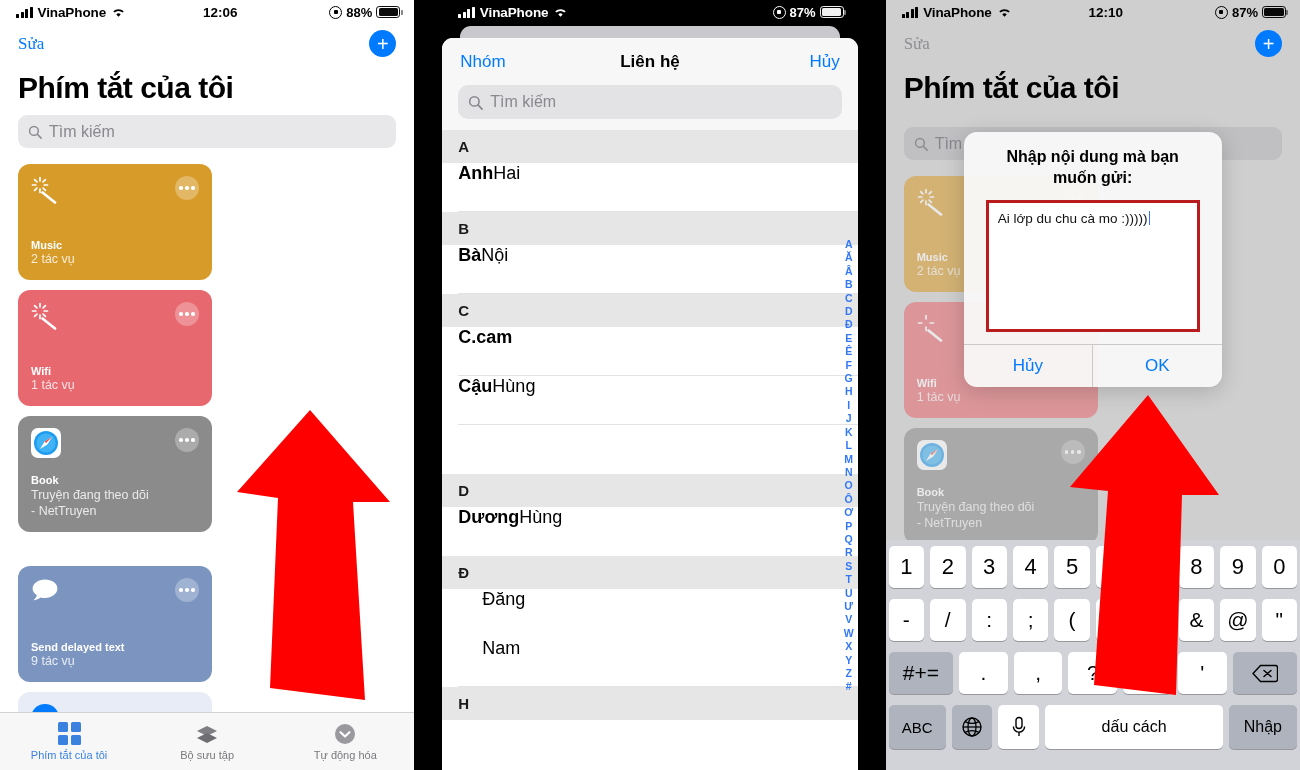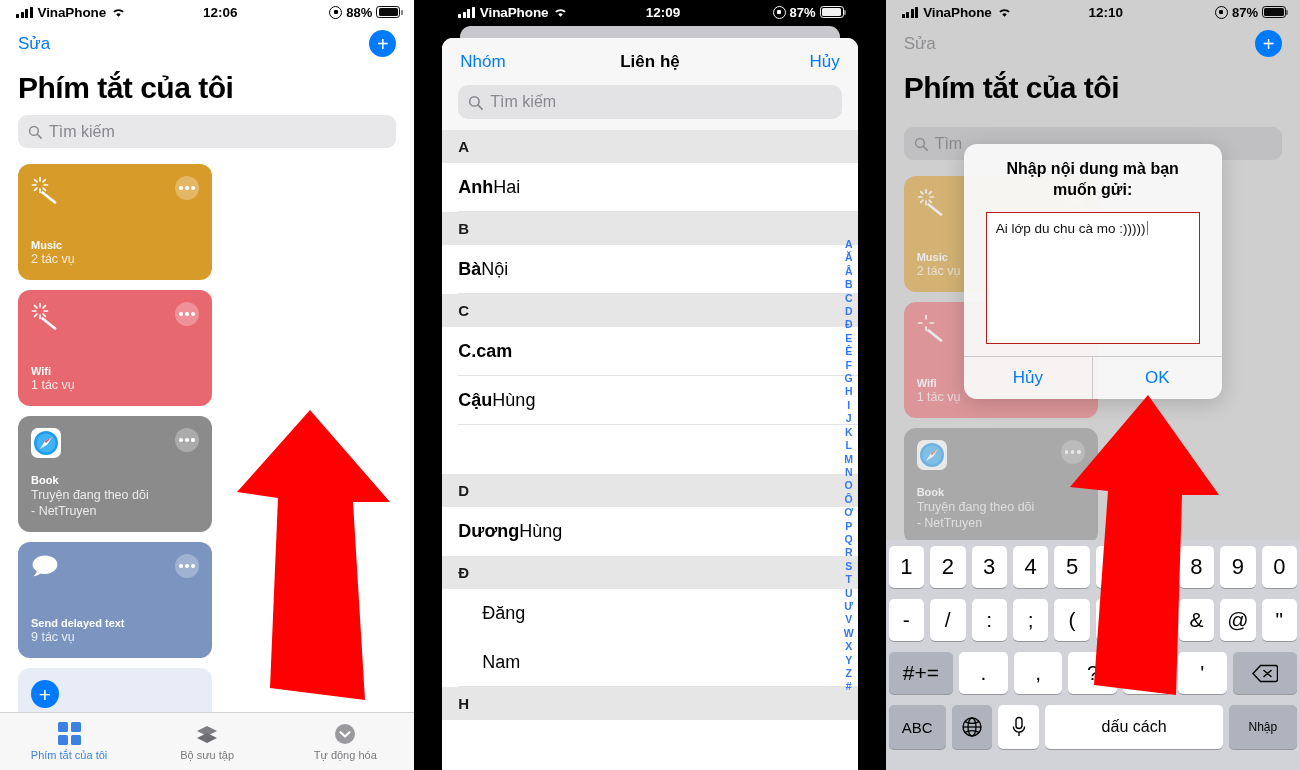--- a/index.html
+++ b/index.html
@@ -44,21 +44,21 @@
   .batt i { position:absolute; left:1.4px; top:1.4px; bottom:1.4px; right:1.4px;
             background: currentColor; border-radius:1.6px; display:block;}
   .lockicon { width:13px; height:13px; border:1.4px solid currentColor; border-radius:50%;
               position:relative; }
   .lockicon::after{content:"";position:absolute;left:50%;top:50%;width:4px;height:4px;
               margin:-2px 0 0 -2px;background:currentColor;border-radius:1px;}
 
   
   .nav1 { display:flex; align-items:center; justify-content:space-between;
           padding: 6px 18px 2px 18px; }
-  .nav-edit { color:#007aff; font-size:17px; }
+  .nav-edit { color:#007aff; font-size:17px;font-family:Liberation Serif, serif; }
   .plus-btn { width:27px; height:27px; border-radius:50%; background:#007aff;
               color:#fff; display:flex; align-items:center; justify-content:center;
               font-size:20px; line-height:1; font-weight:400; }
   .bigtitle { font-size:30px; font-weight:bold; letter-spacing:-.5px;
               padding: 12px 18px 10px 18px; color:#000; }
   .searchbar { margin: 0 18px; height:33px; border-radius:9px; background:#e8e8ea;
                display:flex; align-items:center; gap:7px; padding:0 10px; color:#8c8c91;}
   .searchbar .mag { width:14px; height:14px; flex:none; }
   .searchbar span { font-size:16px; color:#88888d; }
 
@@ -71,21 +71,21 @@
   .chat { width:28px; height:24px; }
   .dots { width:24px; height:24px; border-radius:50%;
           background:rgba(255,255,255,.28); display:flex; align-items:center;
           justify-content:center; gap:2.5px;}
   .dots i { width:3.6px; height:3.6px; border-radius:50%; background:#fff; display:block;}
   .card-name { font-size:11px; font-weight:bold; line-height:1.15; }
   .card-sub { font-size:12.5px; opacity:.82; line-height:1.25; margin-top:1px;}
   .c-music { background:#d79b2a; }
   .c-wifi  { background:#e8686f; }
   .c-book  { background:#8b8b8b; }
-  .c-send  { background:#7b95c0; }
+  .c-send  { background:#7b95c0;margin-top:24px; }
   .safari { width:30px; height:30px; border-radius:7px; background:#fff;
             display:flex;align-items:center;justify-content:center;}
   .safari svg{width:26px;height:26px;}
   .card-create { background:#e7ecf7; color:#007aff; }
   .create-plus { width:28px; height:28px; border-radius:50%; background:#007aff;
                  color:#fff; display:flex;align-items:center;justify-content:center;
                  font-size:21px;line-height:1;}
   .create-label{font-size:16px;font-weight:500;color:#007aff;}
 
   .tabbar { position:absolute; left:0; right:0; bottom:0; height:58px;
@@ -107,48 +107,48 @@
                padding:0 18px; background:#f7f7f8; }
   .sheet-nav a { color:#007aff; font-size:17px; }
   .sheet-nav .t { font-size:17px; font-weight:bold; color:#000;
                   position:absolute; left:0; right:0; text-align:center; }
   .sheet-search { padding:0 16px 11px 16px; background:#f7f7f8; }
   .sheet-search .inner { height:34px; border-radius:10px; background:#e3e3e6;
                          display:flex; align-items:center; gap:7px; padding:0 10px;}
   .sheet-search span { font-size:16px; color:#88888d;}
   .sec-head { background:#e6e6e7; height:33px; display:flex; align-items:center;
               padding:0 16px; font-size:15px; font-weight:bold; color:#1a1a1a; }
-  .row { height:49px; display:flex; align-items:center; padding:0 16px;
+  .row { height:49px; display:flex; padding:0 16px;
          font-size:18px; color:#000; position:relative; background:#fff;}
   .row::after { content:""; position:absolute; left:16px; right:0; bottom:0;
                 height:1px; background:#e3e3e5; }
   .row.noline::after{display:none;}
   .row b { font-weight:bold; }
   .row .light { font-weight:400; }
   .row.indent { padding-left:40px; }
   .row.ghost { color:#dcdcdc; }
   .alpha-index { position:absolute; right:4px; top:200px; display:flex;
                  flex-direction:column; align-items:center; z-index:20;
                  font-size:10.5px; line-height:13.4px; color:#3478f6; font-weight:600;}
   .p3 .nav-edit { color:#8e8e93; }
   .p3 .searchbar { background:#c0c0c3;margin-top:12px; }
   .p3 .card { opacity:.55; }
   .p3 .c-send { background:#2f4566; opacity:1; }
   .stopbtn { width:26px;height:26px;border-radius:50%;border:1.6px solid rgba(255,255,255,.65);
              display:flex;align-items:center;justify-content:center;}
   .stopbtn i{width:9px;height:9px;background:#fff;border-radius:1.5px;display:block;}
   .p3 .card-create{background:#c4c4c8;}
 
-  .alert { position:absolute; left:78px; top:144px; width:258px;
+  .alert { position:absolute; left:78px; top:132px; width:258px;
            background:rgba(249,249,249,.94); border-radius:13px; overflow:hidden;
            z-index:30; box-shadow:0 4px 22px rgba(0,0,0,.18); }
   .alert-title { text-align:center; font-size:16px; font-weight:bold; color:#000;
                  padding:15px 22px 11px 22px; line-height:1.3; }
   .alert-field { margin:0 22px 12px 22px; height:132px; background:#fff;
-                 border:1px solid #b91c1c; position:relative; }
+                 border:3px solid #b91c1c; position:relative; }
   .alert-field .val { font-size:13.5px; color:#111; padding:8px 9px; }
   .caret { display:inline-block; width:1.4px; height:14px; background:#3478f6;
            vertical-align:-2px; margin-left:1px;}
   .alert-btns { display:flex; border-top:1px solid #c9c9cb; }
   .alert-btns div { flex:1; text-align:center; padding:11px 0; font-size:17px;
                     color:#007aff; }
   .alert-btns div:first-child{border-right:1px solid #c9c9cb;}
 
   .keyboard { position:absolute; left:0; right:0; bottom:0; height:230px;
               background:#d1d3d9; padding:6px 3px 4px 3px; z-index:25; }
@@ -157,21 +157,21 @@
          display:flex; align-items:center; justify-content:center;
          font-size:22px; color:#000; box-shadow:0 1px 0 rgba(0,0,0,.28); }
   .krow.r2 .key { font-size:21px; }
   .krow.r3 { padding:0 0; }
   .krow.r3 .key { font-size:21px; }
   .key.gray { background:#aeb3bd; font-size:15px; }
   .key.sp { flex:3.9; font-size:16px; }
   .krow.r4 .key{height:44px;}
   .key.fnw { flex:1.25; font-size:15px; }
   .key.mic { flex:.9; }
-  .key.enter{ flex:1.5; background:#aeb3bd; font-size:12px;}
+  .key.enter{ flex:1.5; background:#aeb3bd; font-size:16px;}
 
   
   .arrow { position:absolute; z-index:60; }
 </style>
 </head>
 <body>
 
 <div class="stage">
 
   <div class="panel p1">
@@ -359,21 +359,20 @@
             <i></i>
             <i></i>
           </span>
         <span class="sb-carrier">VinaPhone</span>
         <span class="wifi">
           <svg viewBox="0 0 16 12">
               <path d="M8 10.6 5.6 8.1a3.4 3.4 0 0 1 4.8 0L8 10.6zM3.6 6.1a6.2 6.2 0 0 1 8.8 0l1.3-1.4a8.1 8.1 0 0 0-11.4 0l1.3 1.4z" fill="#fff"></path>
             </svg>
         </span>
       </div>
-      <div class="sb-mid">12:09</div>
       <div class="sb-right">
         <span class="lockicon"></span>
         <span class="battpct">87%</span>
         <span class="batt">
             <i></i>
           </span>
       </div>
     </div>
 
     <div class="sheet-behind"></div>

